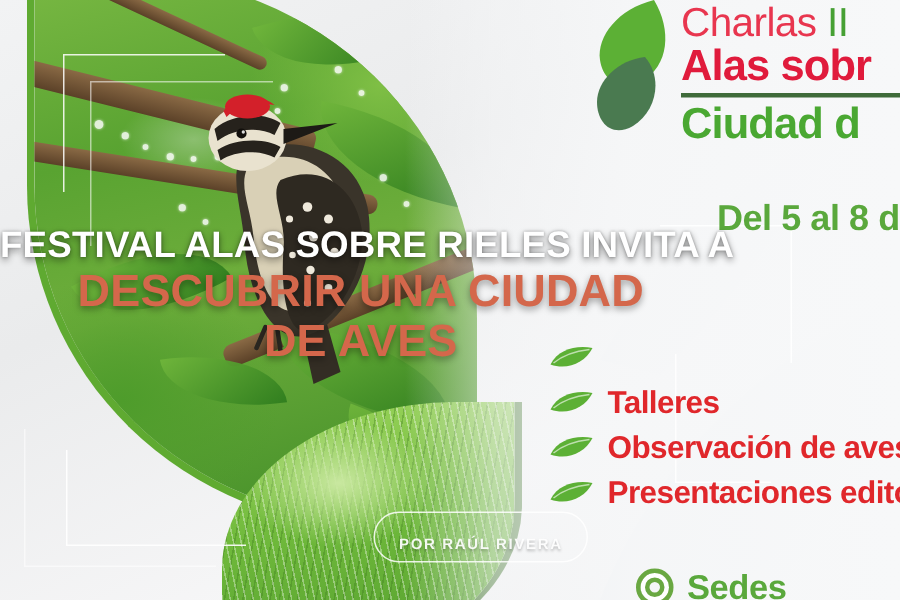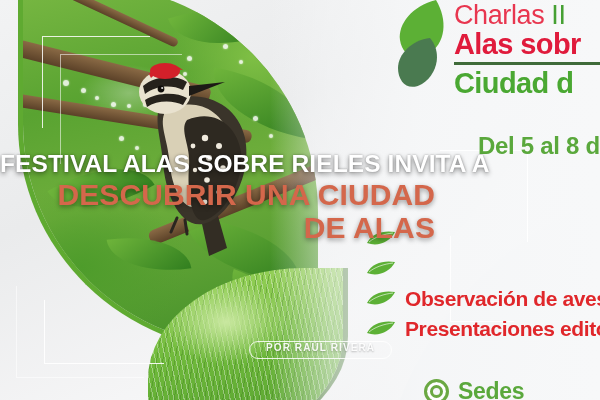--- a/index.html
+++ b/index.html
@@ -180,39 +180,39 @@
     border:3.5px solid #6aa842; flex:none;
     box-shadow:inset 0 0 0 3px #ffffff, inset 0 0 0 6px #6aa842;
   }
   #sedes .label {
     font-size:23px; font-weight:800; color:#5aa83c; letter-spacing:-.3px;
   }
 
   
   #headline {
     position:absolute; left:0; top:150px; width:481px;
-    text-align:right; pointer-events:none;
+    text-align:center; pointer-events:none;
   }
   #headline .line1 {
     font-size:24.5px; font-weight:800; color:#ffffff;
     letter-spacing:.1px; line-height:28px;
     text-shadow:0 2px 5px rgba(0,0,0,.45), 0 0 2px rgba(0,0,0,.3);
     white-space:nowrap;
   }
   #headline .line2 {
     font-size:30px; font-weight:800; color:#d4674b;
     letter-spacing:.1px; line-height:33px;
     text-shadow:0 2px 5px rgba(0,0,0,.38);
     padding:0 46px;
   }
 
   
   #author-pill {
     position:absolute; left:249px; top:341px;
-    padding:0 16px 5px;
+    padding:16px 16px 5px;
     border:1px solid rgba(255,255,255,.85);
     border-radius:20px;
     font-size:10px; font-weight:700; letter-spacing:1.1px;
     color:rgba(255,255,255,.92);
     text-shadow:0 1px 2px rgba(0,0,0,.25);
     white-space:nowrap;
   }
 
   
   #veil {
@@ -352,20 +352,21 @@
         <path d="M1 13 C6 3 18 0 29 2 C24 12 12 17 1 13 Z" fill="#5cb035"></path>
         <path d="M3 12 C9 7 18 4 27 3" stroke="#ffffff" stroke-width="1" fill="none" opacity=".6"></path>
       </svg>
     </div>
 
     <div class="agenda-row">
       <svg class="bullet-leaf" viewBox="0 0 30 18">
         <path d="M1 13 C6 3 18 0 29 2 C24 12 12 17 1 13 Z" fill="#5cb035"></path>
         <path d="M3 12 C9 7 18 4 27 3" stroke="#ffffff" stroke-width="1" fill="none" opacity=".6"></path>
       </svg>
+      <span class="agenda-label">Talleres</span>
     </div>
 
     <div class="agenda-row">
       <svg class="bullet-leaf" viewBox="0 0 30 18">
         <path d="M1 13 C6 3 18 0 29 2 C24 12 12 17 1 13 Z" fill="#5cb035"></path>
         <path d="M3 12 C9 7 18 4 27 3" stroke="#ffffff" stroke-width="1" fill="none" opacity=".6"></path>
       </svg>
       <span class="agenda-label">Observación de aves</span>
     </div>
 
@@ -379,18 +380,18 @@
 
   </div>
 
   <div id="sedes">
     <span class="ring"></span>
     <span class="label">Sedes</span>
   </div>
 
   <div id="headline">
     <div class="line1">FESTIVAL ALAS SOBRE RIELES INVITA A</div>
-    <div class="line2">DESCUBRIR UNA CIUDAD DE ALAS</div>
+    <div class="line2">DESCUBRIR UNA CIUDAD DE AVES</div>
   </div>
 
   <div id="author-pill">POR RAÚL RIVERA</div>
 
 </div>
 
 </body></html>

